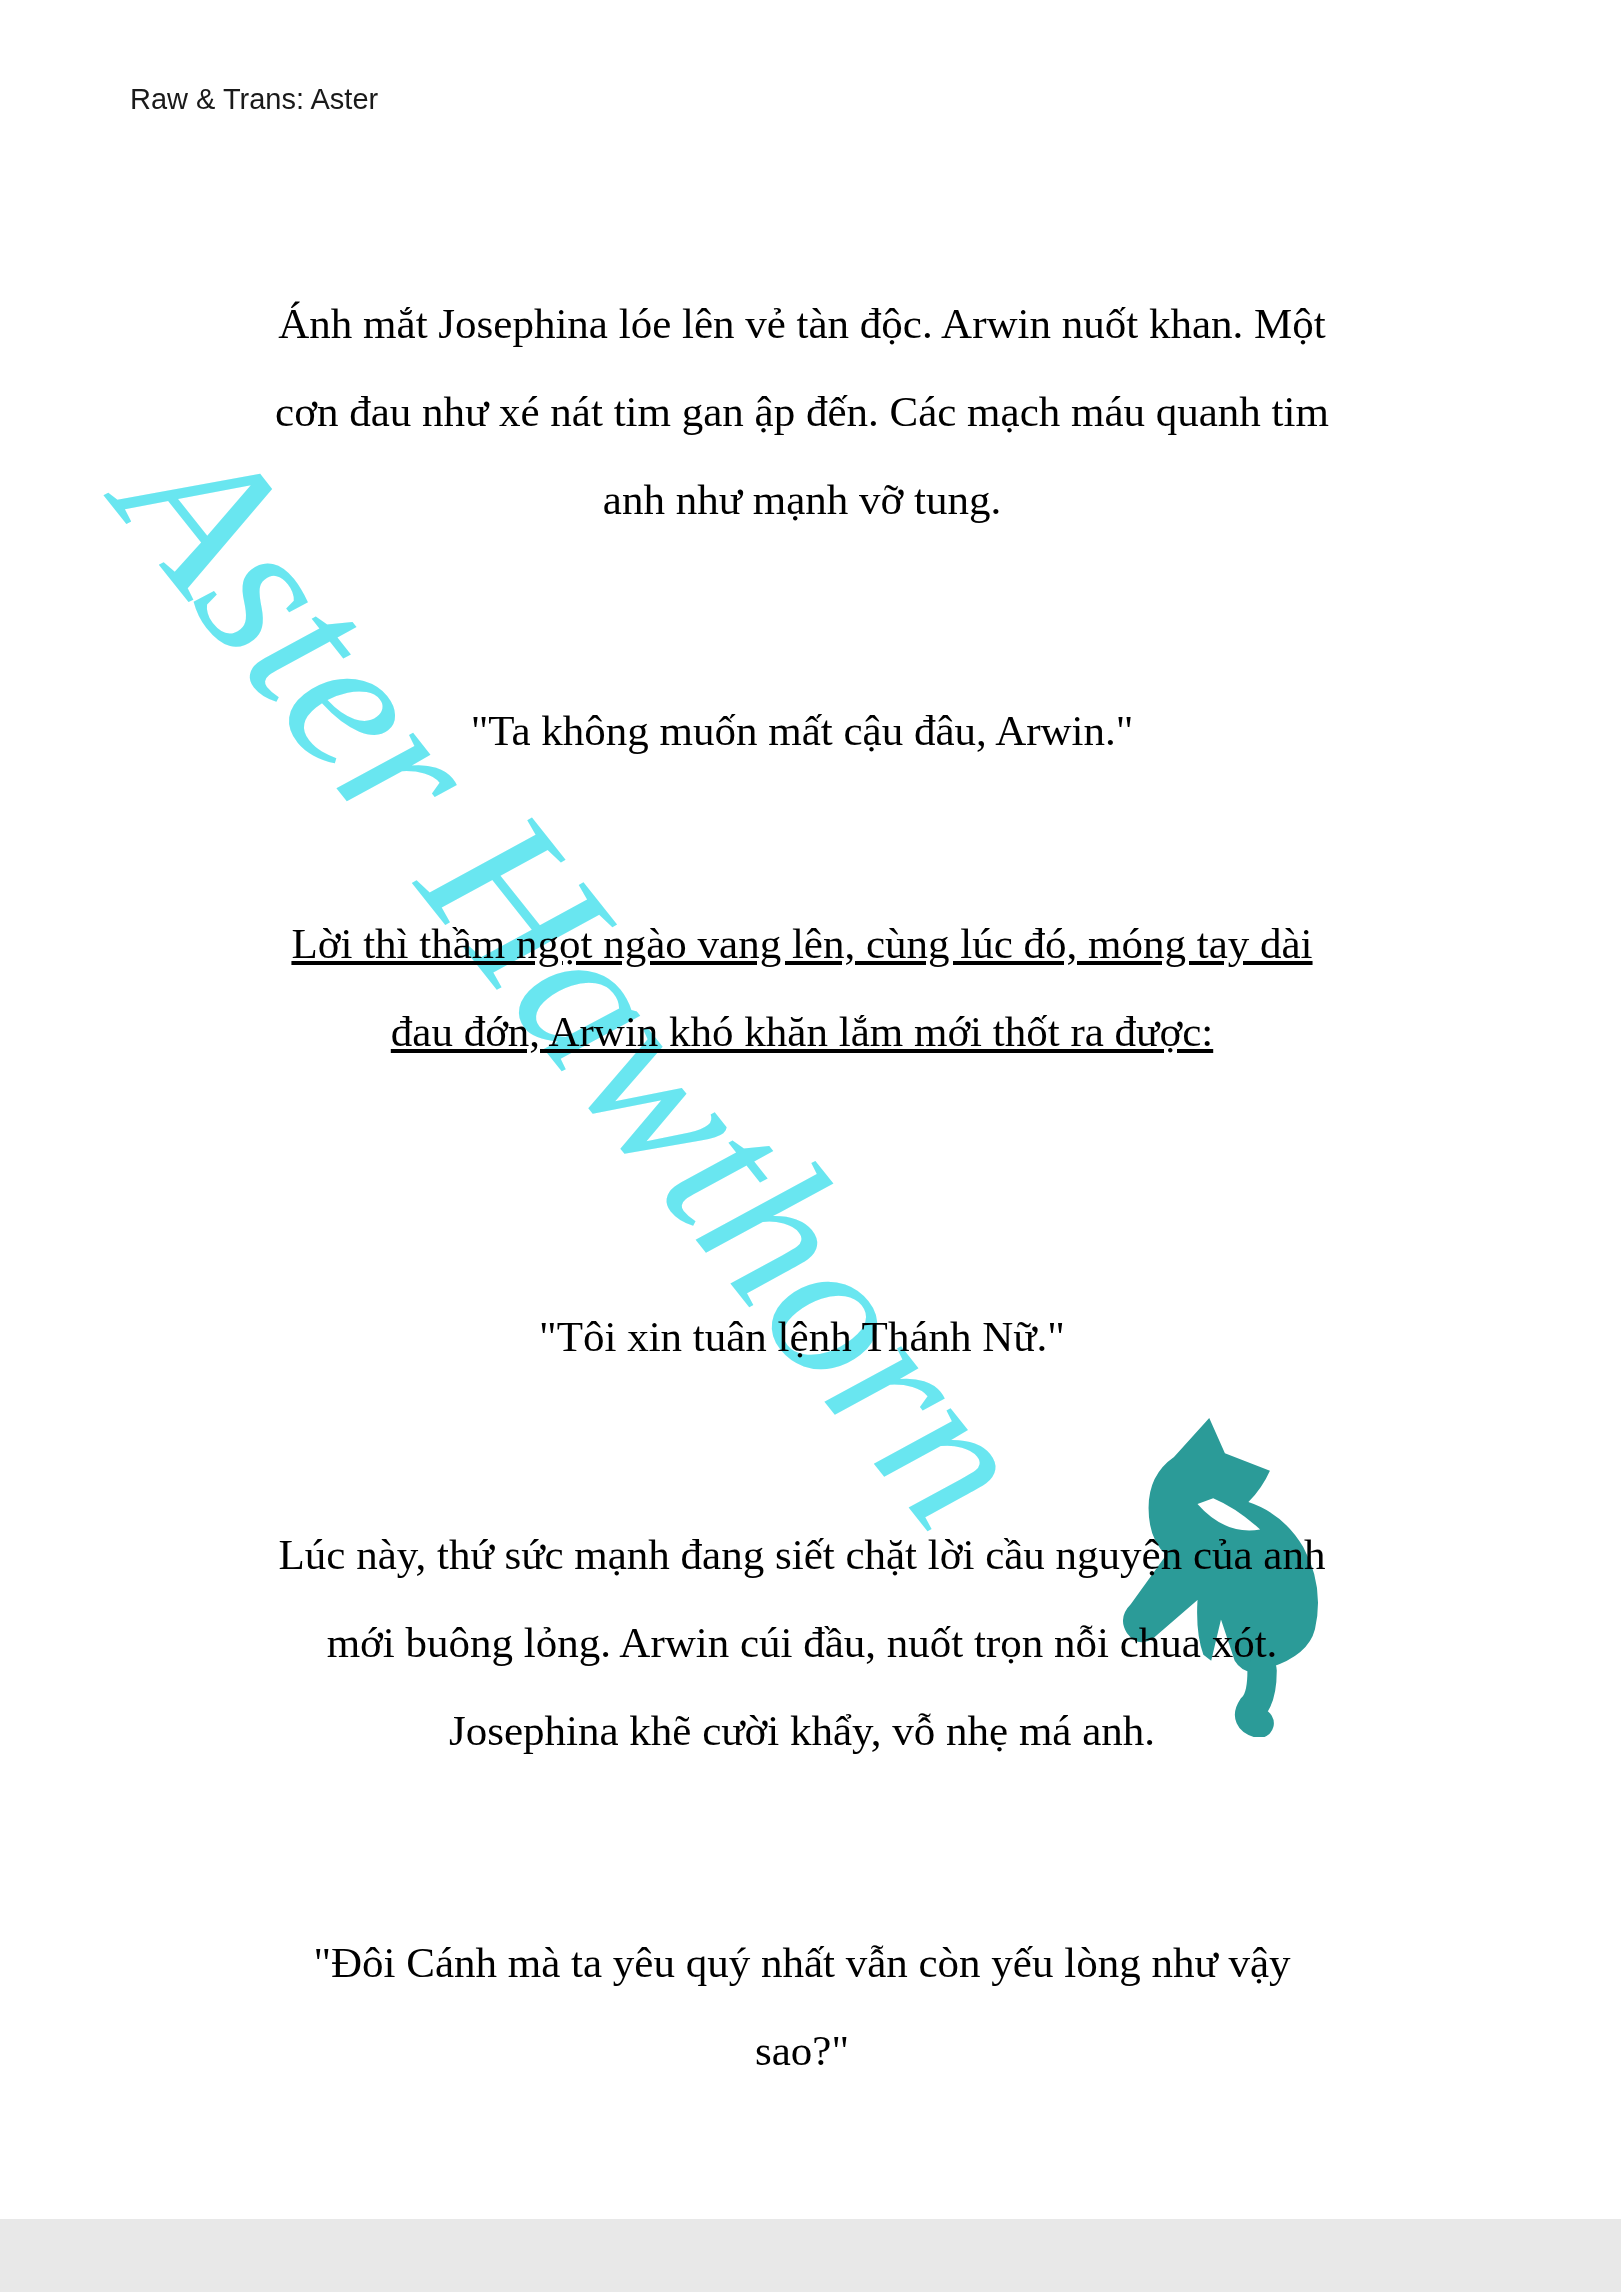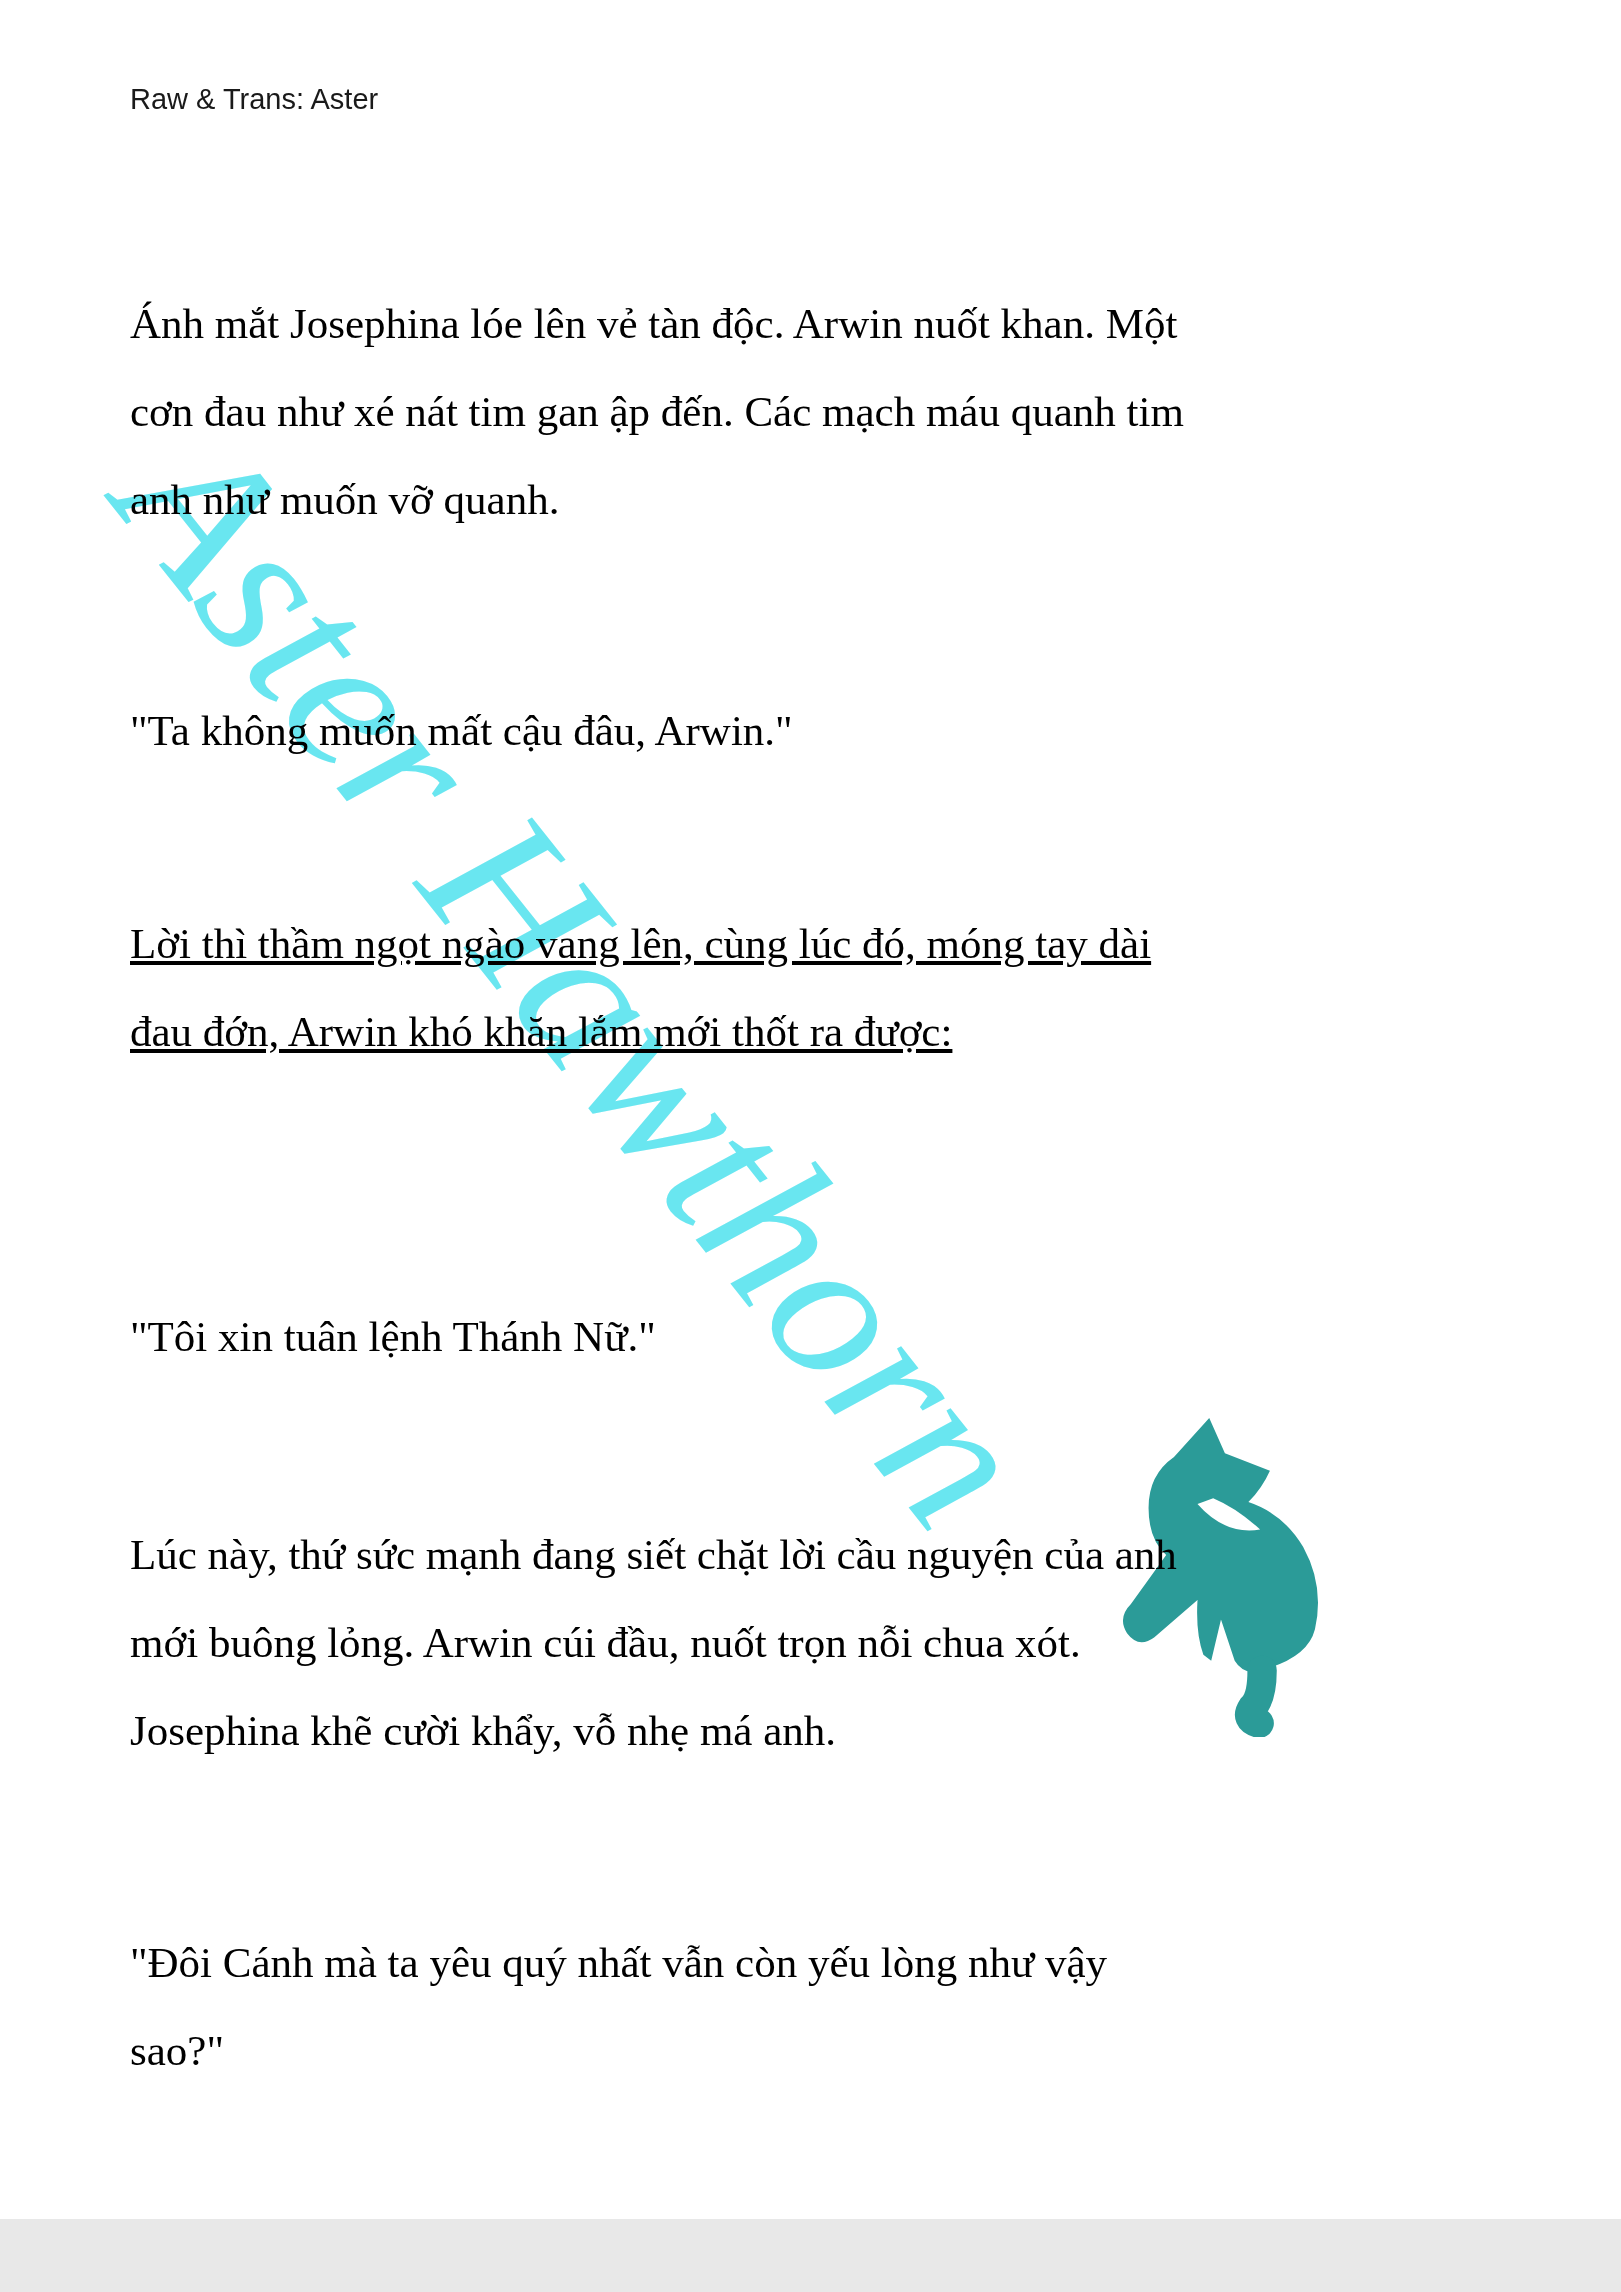--- a/index.html
+++ b/index.html
@@ -48,20 +48,21 @@
     top: 1414px;
     width: 211px;
     height: 323px;
     z-index: 1;
     pointer-events: none;
   }
   .textbody {
     position: absolute;
     inset: 0;
     z-index: 3;
+    text-align: center;
   }
   .para {
     position: absolute;
     left: 130px;
     right: 147px;
   }
   .para .line {
     display: block;
     height: 88px;
     line-height: 88px;
@@ -110,21 +111,21 @@
              Q150 290 140 300
              Q132 312 147 316" fill="none" stroke="#2b9b98" stroke-width="30" stroke-linecap="round"></path>
 
     <path d="M84 92 Q112 124 148 118 Q124 96 100 86 Z" fill="#ffffff"></path>
   </svg>
 
   <div class="textbody" style="color: rgb(0, 0, 0);">
     <div class="para para-0">
         <div class="line">Ánh mắt Josephina lóe lên vẻ tàn độc. Arwin nuốt khan. Một</div>
         <div class="line">cơn đau như xé nát tim gan ập đến. Các mạch máu quanh tim</div>
-        <div class="line">anh như muốn vỡ quanh.</div>
+        <div class="line">anh như mạnh vỡ tung.</div>
       </div>
     <div class="para para-1">
         <div class="line">"Ta không muốn mất cậu đâu, Arwin."</div>
       </div>
     <div class="para para-2">
         <div class="line">Lời thì thầm ngọt ngào vang lên, cùng lúc đó, móng tay dài</div>
         <div class="line">đau đớn, Arwin khó khăn lắm mới thốt ra được:</div>
       </div>
     <div class="para para-3">
         <div class="line">"Tôi xin tuân lệnh Thánh Nữ."</div>

